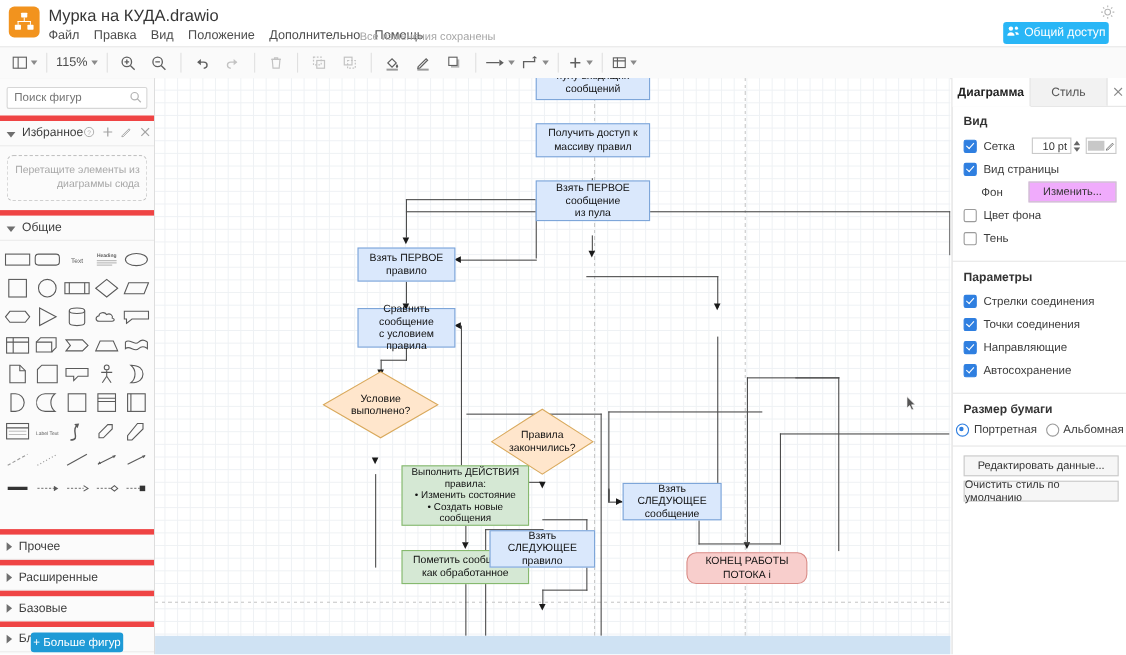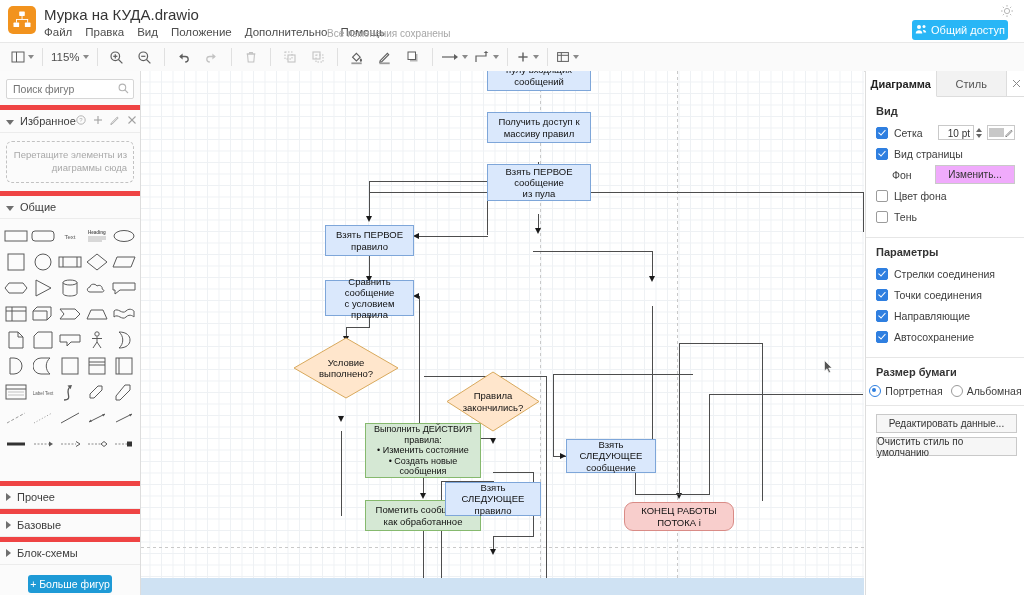--- a/index.html
+++ b/index.html
@@ -644,20 +644,24 @@
         </div>
     </div>
 
     <div style="position:absolute;left:0;top:410px;width:140px;">
       <div class="sec-hd">
           <span class="tri"></span>
           <span>Прочее</span>
         </div>
       <div class="sec-hd">
           <span class="tri"></span>
+          <span>Расширенные</span>
+        </div>
+      <div class="sec-hd">
+          <span class="tri"></span>
           <span>Базовые</span>
         </div>
       <div class="sec-hd">
           <span class="tri"></span>
           <span>Блок-схемы</span>
         </div>
 
     </div>
     <div class="more-btn">+ Больше фигур</div>
   </div>

